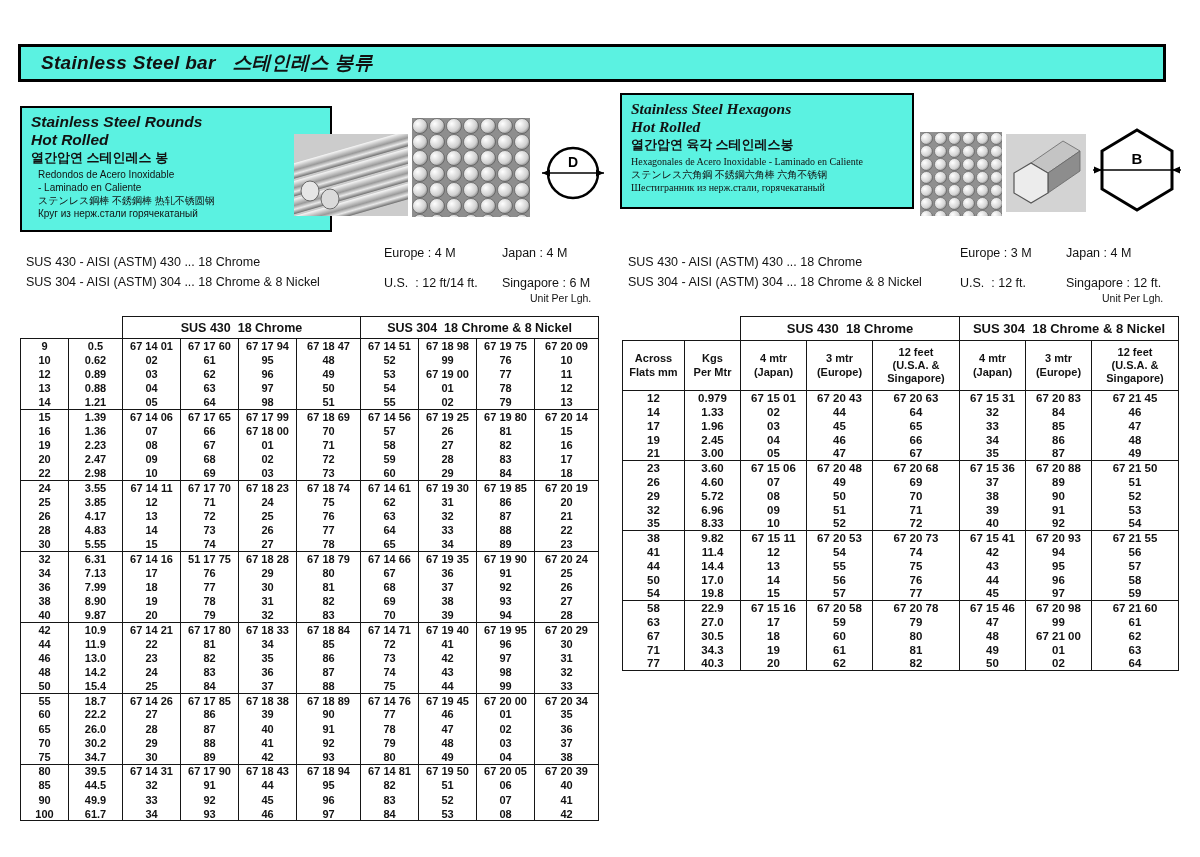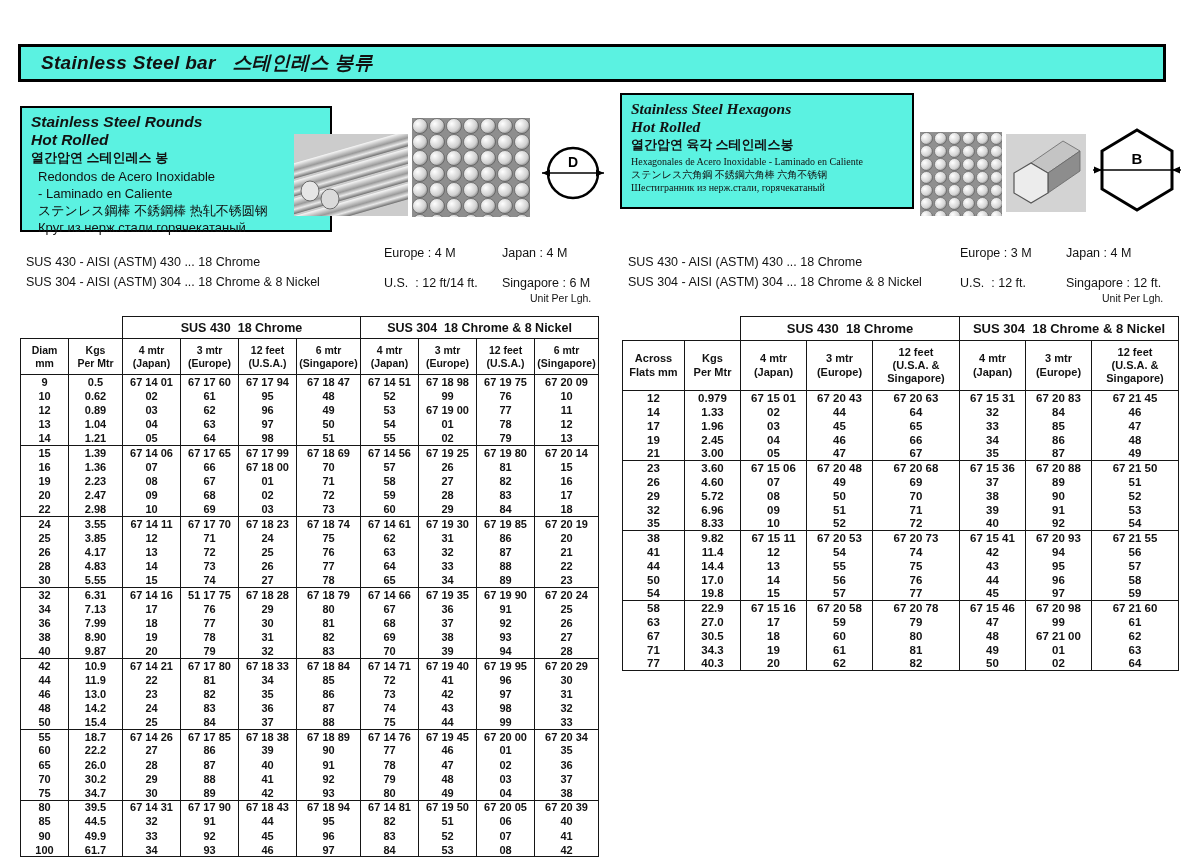--- a/index.html
+++ b/index.html
@@ -11,21 +11,21 @@
 
   
   .banner { left:18px; top:14px; width:1148px; height:38px; background:var(--accent);
             border:3px solid #000; display:flex; align-items:center; padding-left:20px; }
   .banner span { font-style:italic; font-weight:700; font-size:19px; white-space:pre; letter-spacing:0.3px; }
 
   
   .info-box { background:var(--accent); border:2.5px solid #000; padding:5px 9px; }
   .info-box .t-en { font-style:italic; font-weight:700; font-size:15.5px; line-height:1.16; display:block; }
   .info-box .t-kr { font-weight:700; font-size:13px; line-height:1.45; display:block; }
-  .info-box .t-sm { font-size:13px; line-height:1.32; display:block;padding-left:7px; }
+  .info-box .t-sm { font-size:10px; line-height:1.32; display:block;padding-left:7px; }
   .info-box .t-xs { font-size:10px; line-height:1.32; display:block; }
 
   
   .grades div { font-size:12.5px; line-height:20px; white-space:pre; }
   .lengths { display:grid; row-gap:16px; font-size:12.5px; }
   .lengths-left { grid-template-columns:118px auto; }
   .lengths-right { grid-template-columns:106px auto; }
   .lengths span { white-space:pre; }
   .unit-note { font-size:10.5px; }
 
@@ -138,42 +138,20 @@
         <col style="width:58px">
         <col style="width:58px">
         <col style="width:64px">
     </colgroup>
     <thead>
       <tr class="gh">
         <th class="void" colspan="2"></th>
         <th colspan="4">SUS 430  18 Chrome</th>
         <th colspan="4">SUS 304  18 Chrome &amp; 8 Nickel</th>
       </tr>
-      <tr class="sh">
-        <th>Diam
-mm</th>
-        <th>Kgs
-Per Mtr</th>
-        <th>4 mtr
-(Japan)</th>
-        <th>3 mtr
-(Europe)</th>
-        <th>12 feet
-(U.S.A.)</th>
-        <th>6 mtr
-(Singapore)</th>
-        <th>4 mtr
-(Japan)</th>
-        <th>3 mtr
-(Europe)</th>
-        <th>12 feet
-(U.S.A.)</th>
-        <th>6 mtr
-(Singapore)</th>
-      </tr>
     </thead>
   <tbody>
         <tr>
           <td>9</td>
           <td>0.5</td>
           <td>67 14 01</td>
           <td>67 17 60</td>
           <td>67 17 94</td>
           <td>67 18 47</td>
           <td>67 14 51</td>
@@ -200,21 +178,21 @@
           <td>62</td>
           <td>96</td>
           <td>49</td>
           <td>53</td>
           <td>67 19 00</td>
           <td>77</td>
           <td>11</td>
         </tr>
         <tr>
           <td>13</td>
-          <td>1.04</td>
+          <td>0.88</td>
           <td>04</td>
           <td>63</td>
           <td>97</td>
           <td>50</td>
           <td>54</td>
           <td>01</td>
           <td>78</td>
           <td>12</td>
         </tr>
         <tr>

